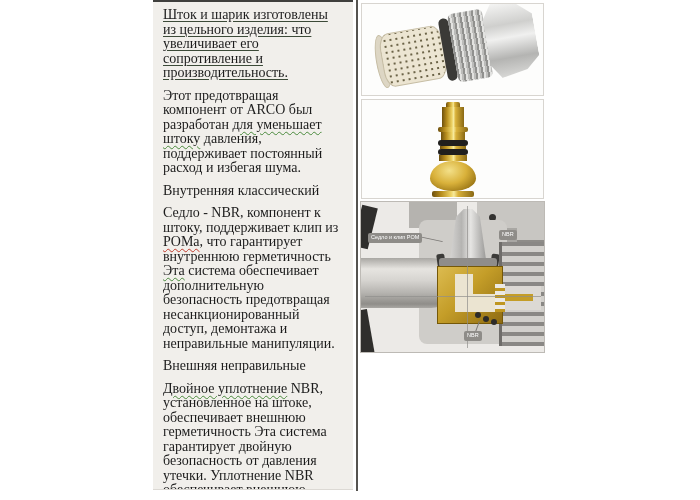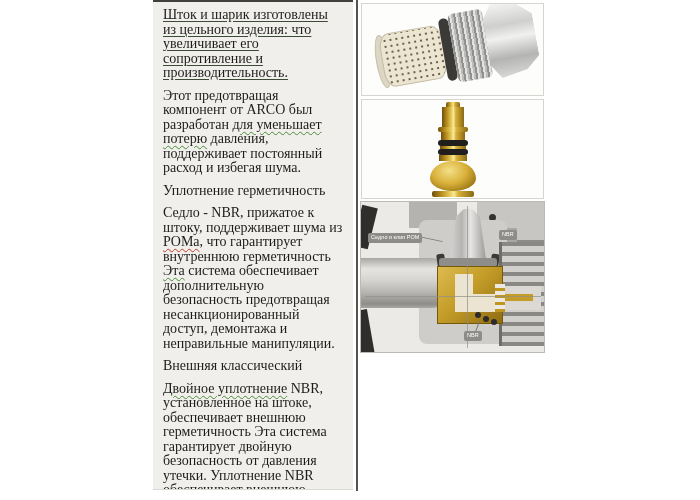--- a/index.html
+++ b/index.html
@@ -95,27 +95,27 @@
   .x-label-bottom{left:103px;top:129px;}
 </style>
 </head>
 <body>
 
 <div class="page">
 
   <div class="text-panel">
     <p class="u-solid">Шток и шарик изготовлены из цельного изделия:  что увеличивает его сопротивление и производительность.</p>
 
-    <p><span>Этот предотвращая компонент от ARCO был разработан </span><span class="sq-green">для уменьшает</span><span> </span><span class="sq-green">потерю</span><span> давления, поддерживает постоянный расход и избегая шума.</span></p>
+    <p><span>Этот предотвращая компонент от ARCO был разработан </span><span class="sq-green">для уменьшает</span><span> </span><span class="sq-green">штоку</span><span> давления, поддерживает постоянный расход и избегая шума.</span></p>
 
-    <p>Уплотнение герметичность</p>
+    <p>Внутренняя классический</p>
 
-    <p><span>Седло - NBR, прижатое к штоку, поддерживает шума из </span><span class="sq-red">POMa</span><span>, что гарантирует внутреннюю герметичность </span><span class="sq-green">Эта</span><span> система обеспечивает дополнительную безопасность предотвращая несанкционированный доступ, демонтажа и неправильные манипуляции.</span></p>
+    <p><span>Седло - NBR, компонент к штоку, поддерживает клип из </span><span class="sq-red">POMa</span><span>, что гарантирует внутреннюю герметичность </span><span class="sq-green">Эта</span><span> система обеспечивает дополнительную безопасность предотвращая несанкционированный доступ, демонтажа и неправильные манипуляции.</span></p>
 
-    <p>Внешняя классический</p>
+    <p>Внешняя неправильные</p>
 
     <p><span class="sq-green">Двойное уплотнение</span><span> NBR, установленное на штоке, обеспечивает внешнюю герметичность Эта система гарантирует двойную безопасность от давления утечки. Уплотнение NBR обеспечивает внешнюю герметичность между крышкой фильтра и клапана.</span></p>
 
     <p>Кран  имееет классический накат системы ARCO на резьбе, чтобы облегчить установку</p>
   </div>
 
   <div class="divider"></div>
 
   <div class="fig fig1">
     <div class="plug">

